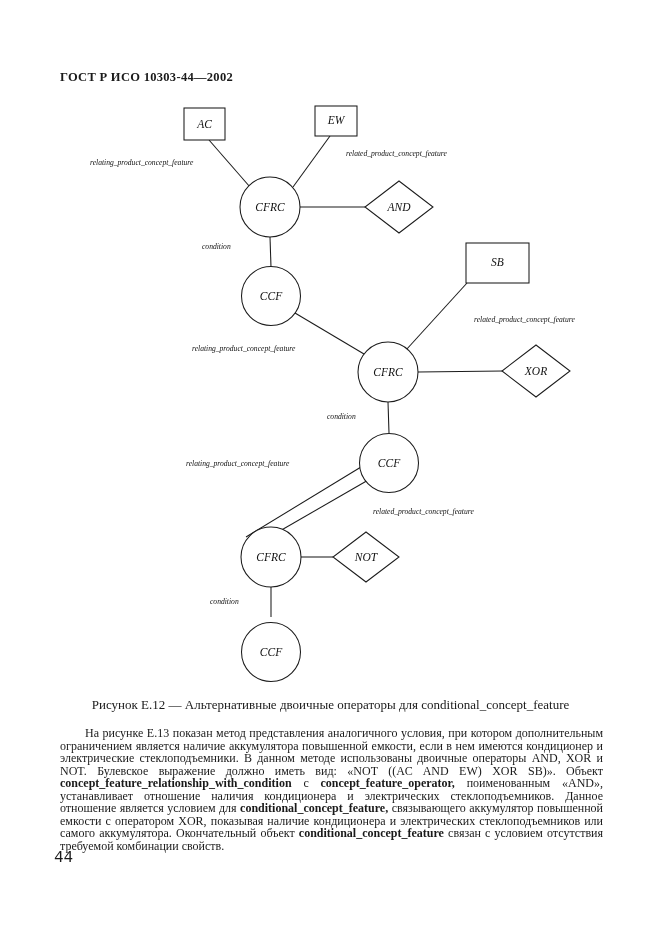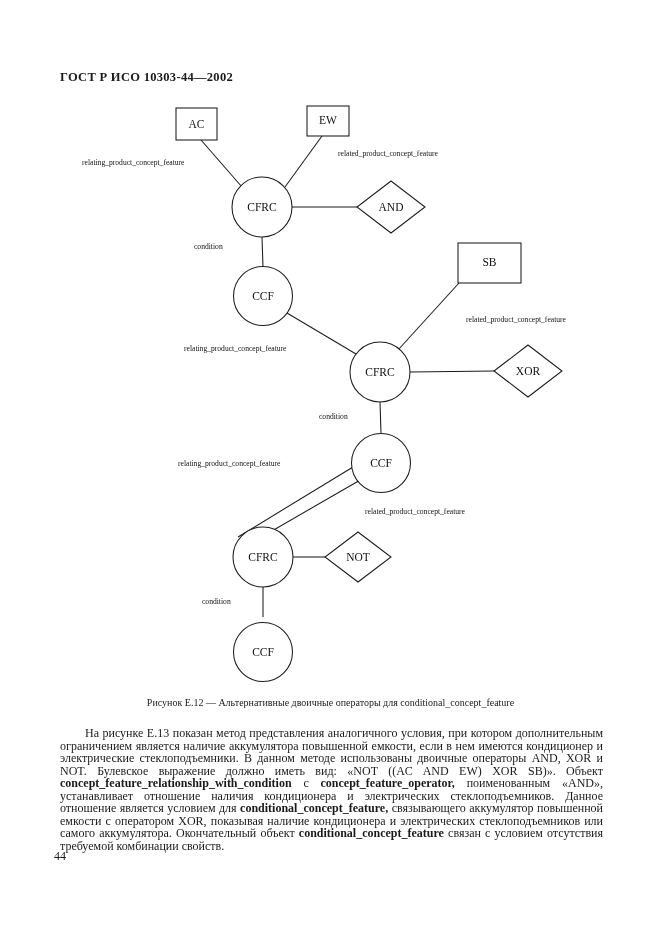--- a/index.html
+++ b/index.html
@@ -30,24 +30,25 @@
     top: 70px;
     font-family: "Liberation Serif", serif;
     font-weight: bold;
     font-size: 12.5px;
     letter-spacing: 0.3px;
     white-space: nowrap;
   }
   
   .figure-area {
     position: absolute;
-    left: 8px;
+    left: 16px;
     top: 95px;
     width: 525px;
     height: 590px;
+    font-style: italic;
   }
   .figure-svg {
     position: absolute;
     left: 0;
     top: 0;
   }
   .node-label {
     font-family: "Liberation Serif", serif;
     font-size: 11.5px;
     fill: #111111;
@@ -70,21 +71,21 @@
     fill: none;
   }
   
   .figure-caption {
     position: absolute;
     left: 0;
     top: 697px;
     width: 661px;
     text-align: center;
     font-family: "Liberation Serif", serif;
-    font-size: 10px;
+    font-size: 13px;
   }
   
   .body-text {
     position: absolute;
     left: 60px;
     top: 727px;
     width: 543px;
     font-family: "Liberation Serif", serif;
     font-size: 12px;
     line-height: 12.55px;
@@ -96,22 +97,22 @@
     text-indent: 25px;
   }
   .body-text b {
     font-weight: bold;
   }
   
   .folio {
     position: absolute;
     left: 54px;
     top: 849px;
-    font-family: Liberation Serif, serif;
-    font-size: 12px;
+    font-family: Liberation Mono, monospace;
+    font-size: 16px;
   }
 </style>
 </head>
 <body>
 
 <div class="page">
 
   <div class="doc-header">ГОСТ Р ИСО 10303-44—2002</div>
 
   <div class="figure-area">

